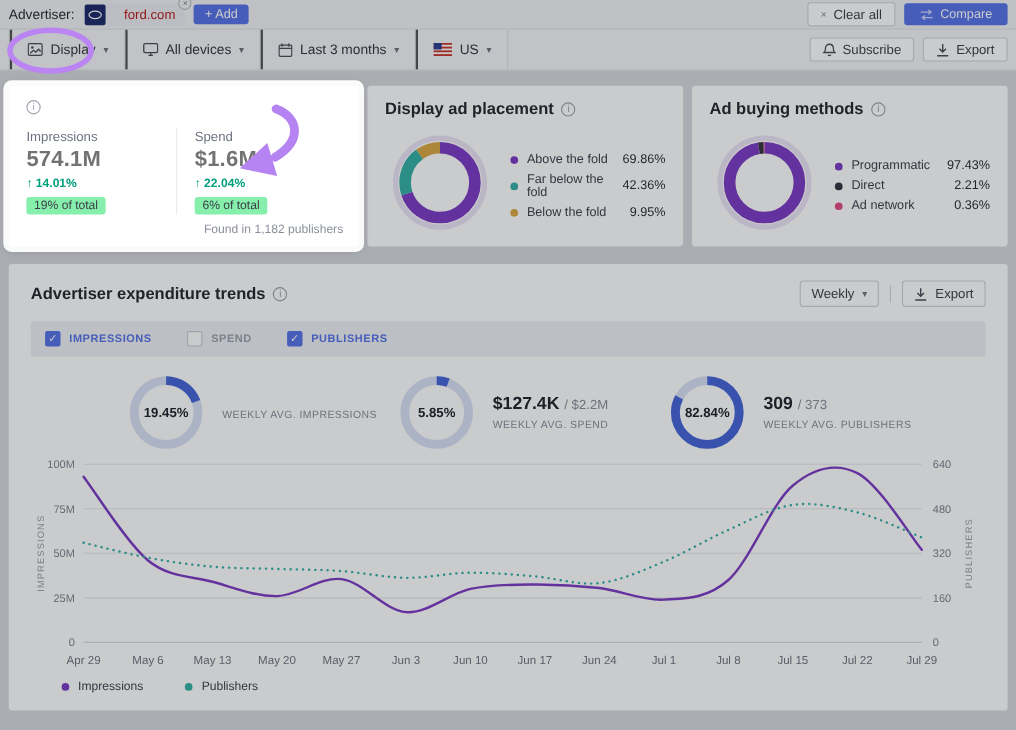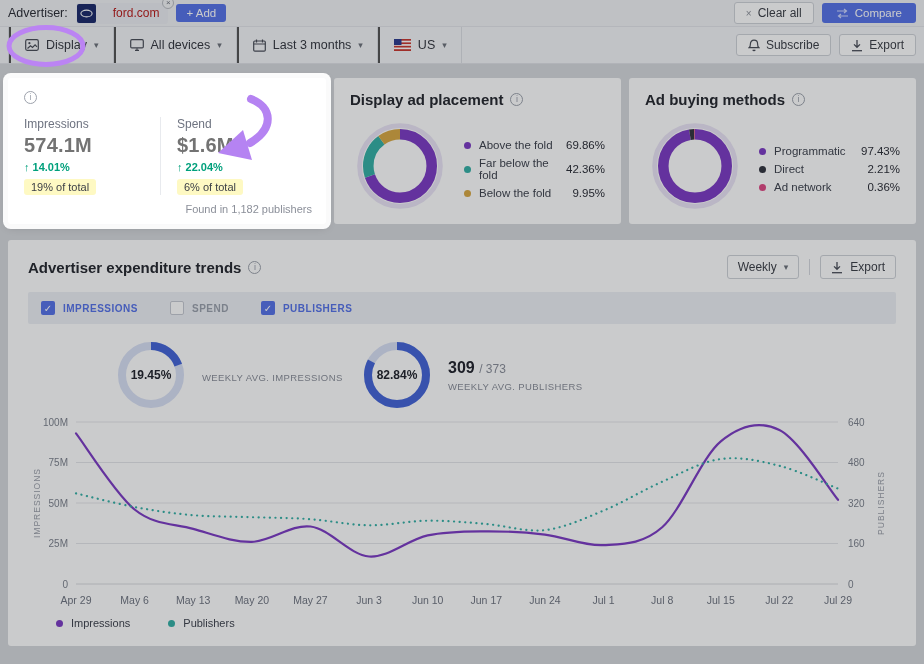--- a/index.html
+++ b/index.html
@@ -35,21 +35,21 @@
   .card-title-row { display:flex; align-items:center; gap:7px; }
   .card-title { font-size:15px; font-weight:bold; color:#26282f; }
   .info-i { width:13px; height:13px; border-radius:50%; border:1px solid #9da2ac; color:#9da2ac; font-size:9px; line-height:11px; text-align:center; display:inline-block; cursor:pointer; }
 
   .exp-cols { display:flex; margin-top:13px; }
   .exp-col { width:136px; }
   .exp-col + .exp-col { border-left:1px solid #e8eaee; padding-left:16px; width:150px; }
   .exp-label { font-size:12px; color:#6e7380; }
   .exp-value { font-size:20px; font-weight:bold; color:#737373; margin-top:3px; letter-spacing:0.2px; }
   .exp-change { font-size:11px; color:#00a07c; margin-top:4px; font-weight:bold; }
-  .exp-badge { display:inline-block; margin-top:6px; background:#fef9c3; border-radius:3px; padding:2px 7px; font-size:11px; color:#3b3e46; }
+  .exp-badge { display:inline-block; margin-top:6px; background:#86efac; border-radius:3px; padding:2px 7px; font-size:11px; color:#3b3e46; }
   .exp-foot { position:absolute; right:14px; bottom:9px; font-size:11px; color:#8b8f99; }
 
   .donut-wrap { display:flex; align-items:center; margin-top:8px; gap:14px; }
   .donut-legend { flex:1; display:flex; flex-direction:column; gap:6px; margin-top:6px; }
   .dl-row { display:flex; align-items:center; gap:8px; }
   .dl-dot { width:7px; height:7px; border-radius:50%; flex:none; }
   .dl-label { flex:1; font-size:11.5px; color:#3f434e; }
   .dl-value { font-size:11.5px; color:#2b2d36; }
 
   
@@ -309,20 +309,33 @@
         <div class="gauge-item">
           <div class="gauge">
               <svg viewBox="0 0 74 74" width="74" height="74">
                 <circle cx="37" cy="37" r="29" fill="none" stroke="#d9e0f5" stroke-width="8"></circle>
                 <circle cx="37" cy="37" r="29" fill="none" stroke="#4465d8" stroke-width="8" pathLength="100" stroke-dasharray="19.45 80.55" transform="rotate(-90 37 37)"></circle>
               </svg>
             <span class="gauge-pct">19.45%</span>
             </div>
           <div class="gauge-text">
             <div class="gv-cap">WEEKLY AVG. IMPRESSIONS</div>
+          </div>
+        </div>
+        <div class="gauge-item">
+          <div class="gauge">
+              <svg viewBox="0 0 74 74" width="74" height="74">
+                <circle cx="37" cy="37" r="29" fill="none" stroke="#d9e0f5" stroke-width="8"></circle>
+                <circle cx="37" cy="37" r="29" fill="none" stroke="#4465d8" stroke-width="8" pathLength="100" stroke-dasharray="5.85 94.15" transform="rotate(-90 37 37)"></circle>
+              </svg>
+            <span class="gauge-pct">5.85%</span>
+            </div>
+          <div class="gauge-text">
+            <div class="gv-row"><span>$127.4K</span> <span class="gv-total">/ $2.2M</span></div>
+            <div class="gv-cap">WEEKLY AVG. SPEND</div>
           </div>
         </div>
         <div class="gauge-item">
           <div class="gauge">
               <svg viewBox="0 0 74 74" width="74" height="74">
                 <circle cx="37" cy="37" r="29" fill="none" stroke="#d9e0f5" stroke-width="8"></circle>
                 <circle cx="37" cy="37" r="29" fill="none" stroke="#4465d8" stroke-width="8" pathLength="100" stroke-dasharray="82.84 17.159999999999997" transform="rotate(-90 37 37)"></circle>
               </svg>
             <span class="gauge-pct">82.84%</span>
             </div>

